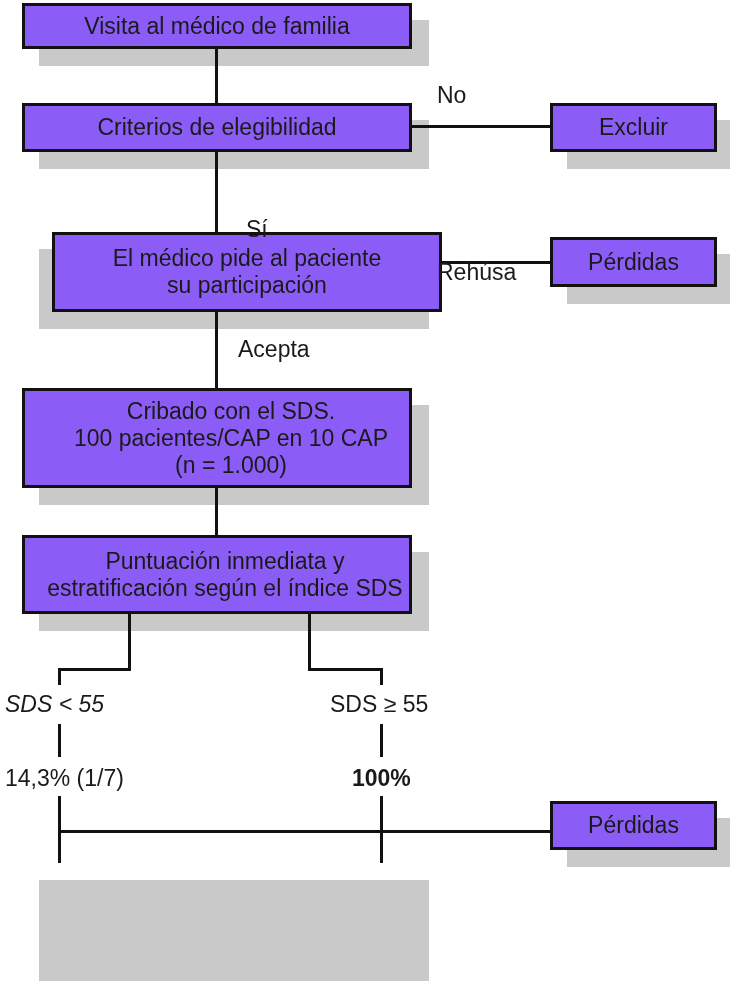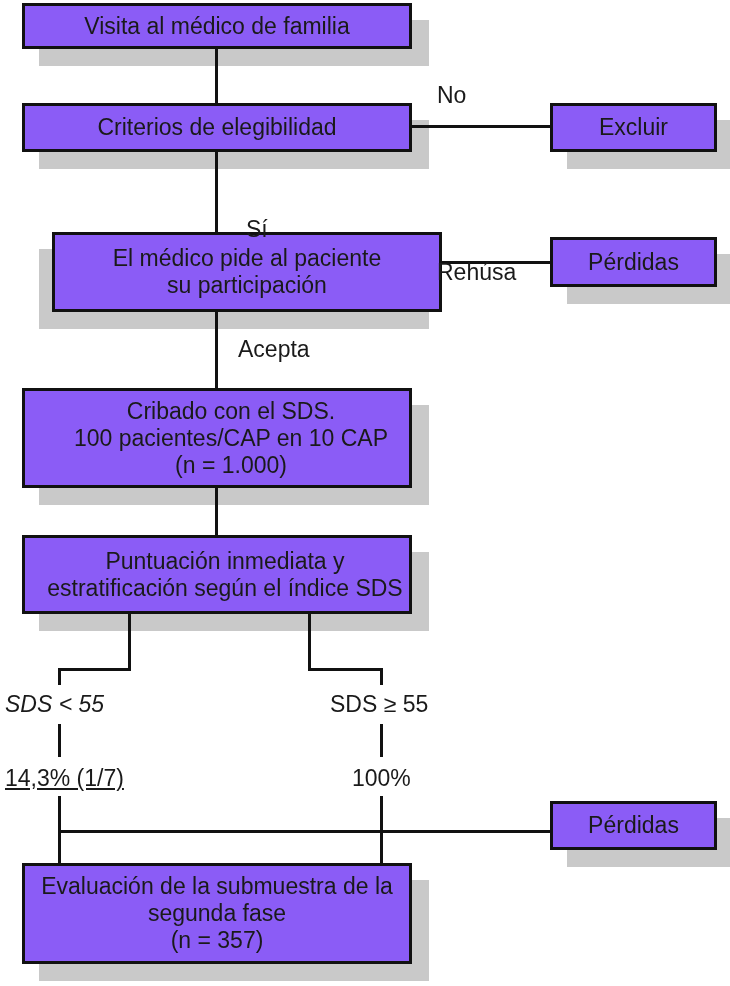--- a/index.html
+++ b/index.html
@@ -88,26 +88,23 @@
   <div class="box" style="left:22px;  top:103px; width:390px; height:49px;">Criterios de elegibilidad</div>
   <div class="box" style="left:22px;  top:232px; width:390px; height:80px;margin-left:30px;">El médico pide al paciente
 su participación</div>
   <div class="box" style="left:550px; top:237px; width:167px; height:50px;">Pérdidas</div>
   <div class="box" style="left:22px;  top:388px; width:390px; height:100px;padding-left:28px;">Cribado con el SDS.
 100 pacientes/CAP en 10 CAP
 (n = 1.000)</div>
   <div class="box" style="left:22px;  top:535px; width:390px; height:79px;padding-left:16px;">Puntuación inmediata y
 estratificación según el índice SDS</div>
   <div class="box" style="left:550px; top:801px; width:167px; height:49px;">Pérdidas</div>
-  <div class="box" style="left:22px;  top:863px; width:390px; height:101px;">Evaluación de la submuestra de la
-segunda fase
-(n = 357)</div>
 
   <div class="edge-label" style="left:437px; top:83px;">No</div>
   <div class="edge-label" style="left:246px; top:189px;margin-top:28px;">Sí</div>
   <div class="edge-label" style="left:437px; top:220px;margin-top:40px;">Rehúsa</div>
   <div class="edge-label" style="left:238px; top:337px;text-align:center;">Acepta</div>
   <div class="edge-label" style="left:5px;   top:692px;font-style:italic;">SDS &lt; 55</div>
   <div class="edge-label" style="left:330px; top:692px;">SDS ≥ 55</div>
-  <div class="edge-label" style="left:5px;   top:766px;text-decoration:underline;">14,3% (1/7)</div>
-  <div class="edge-label" style="left:352px; top:766px;">100%</div>
+  <div class="edge-label" style="left:5px;   top:766px;">14,3% (1/7)</div>
+  <div class="edge-label" style="left:352px; top:766px;font-weight:bold;">100%</div>
 
 </div>
 
 </body></html>

